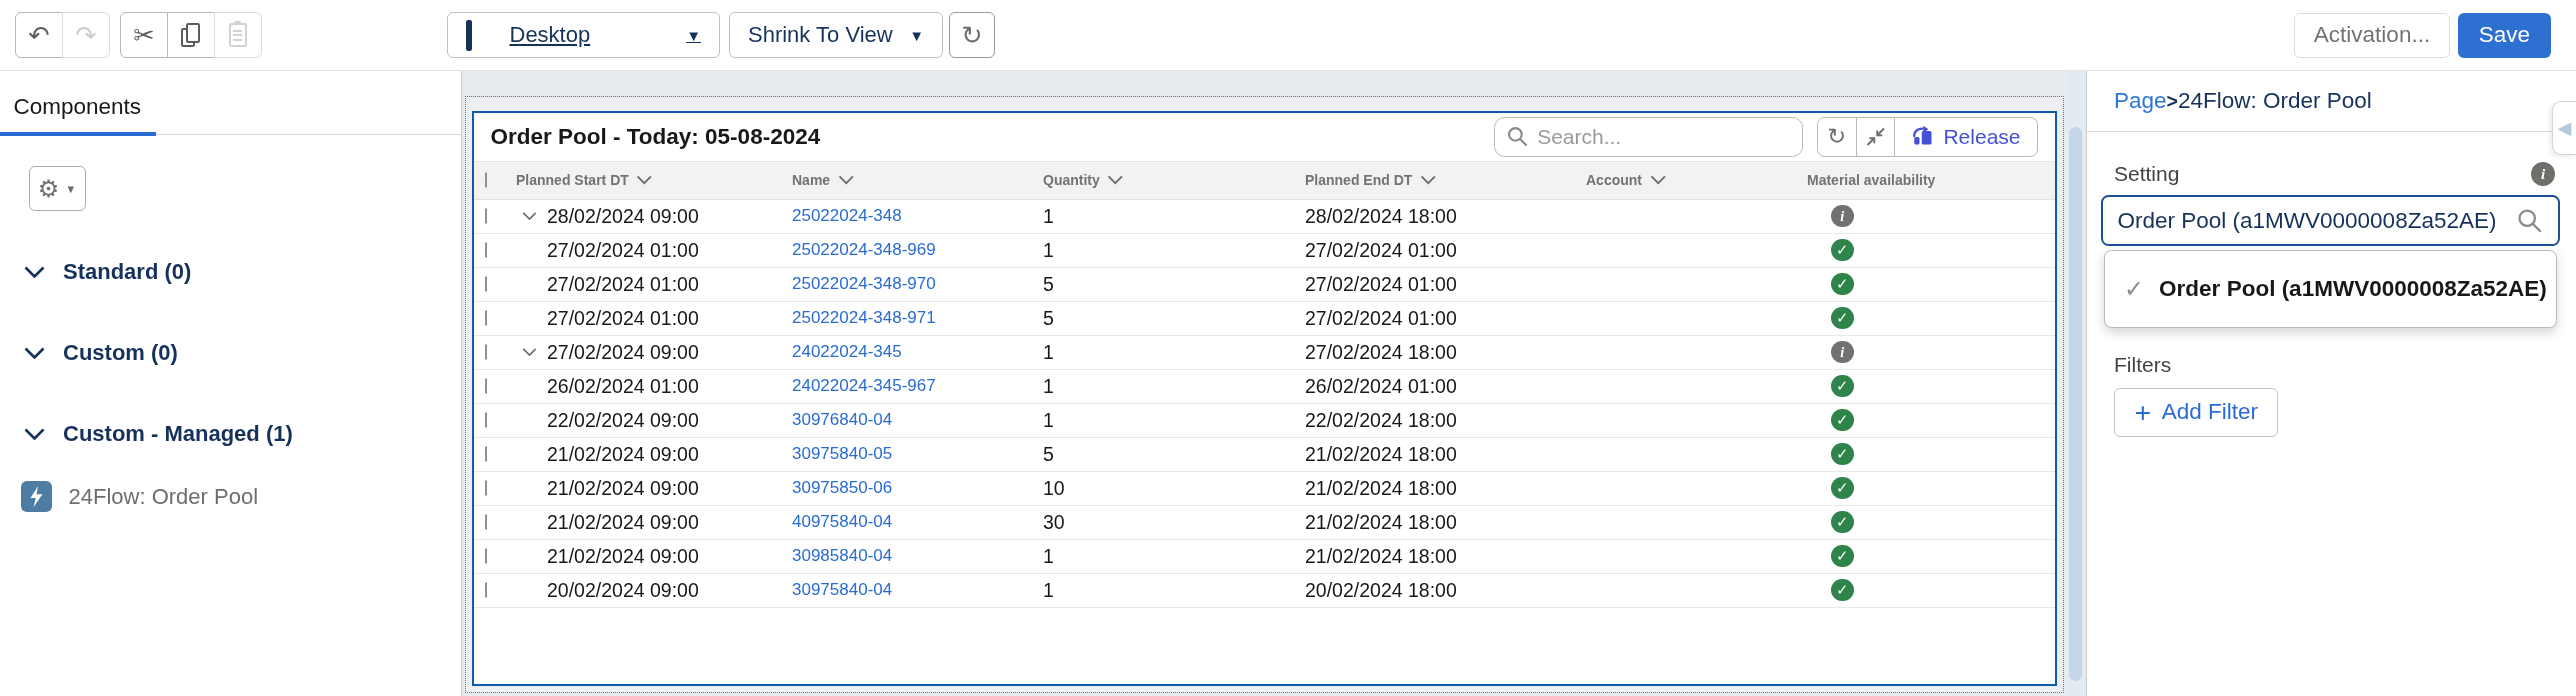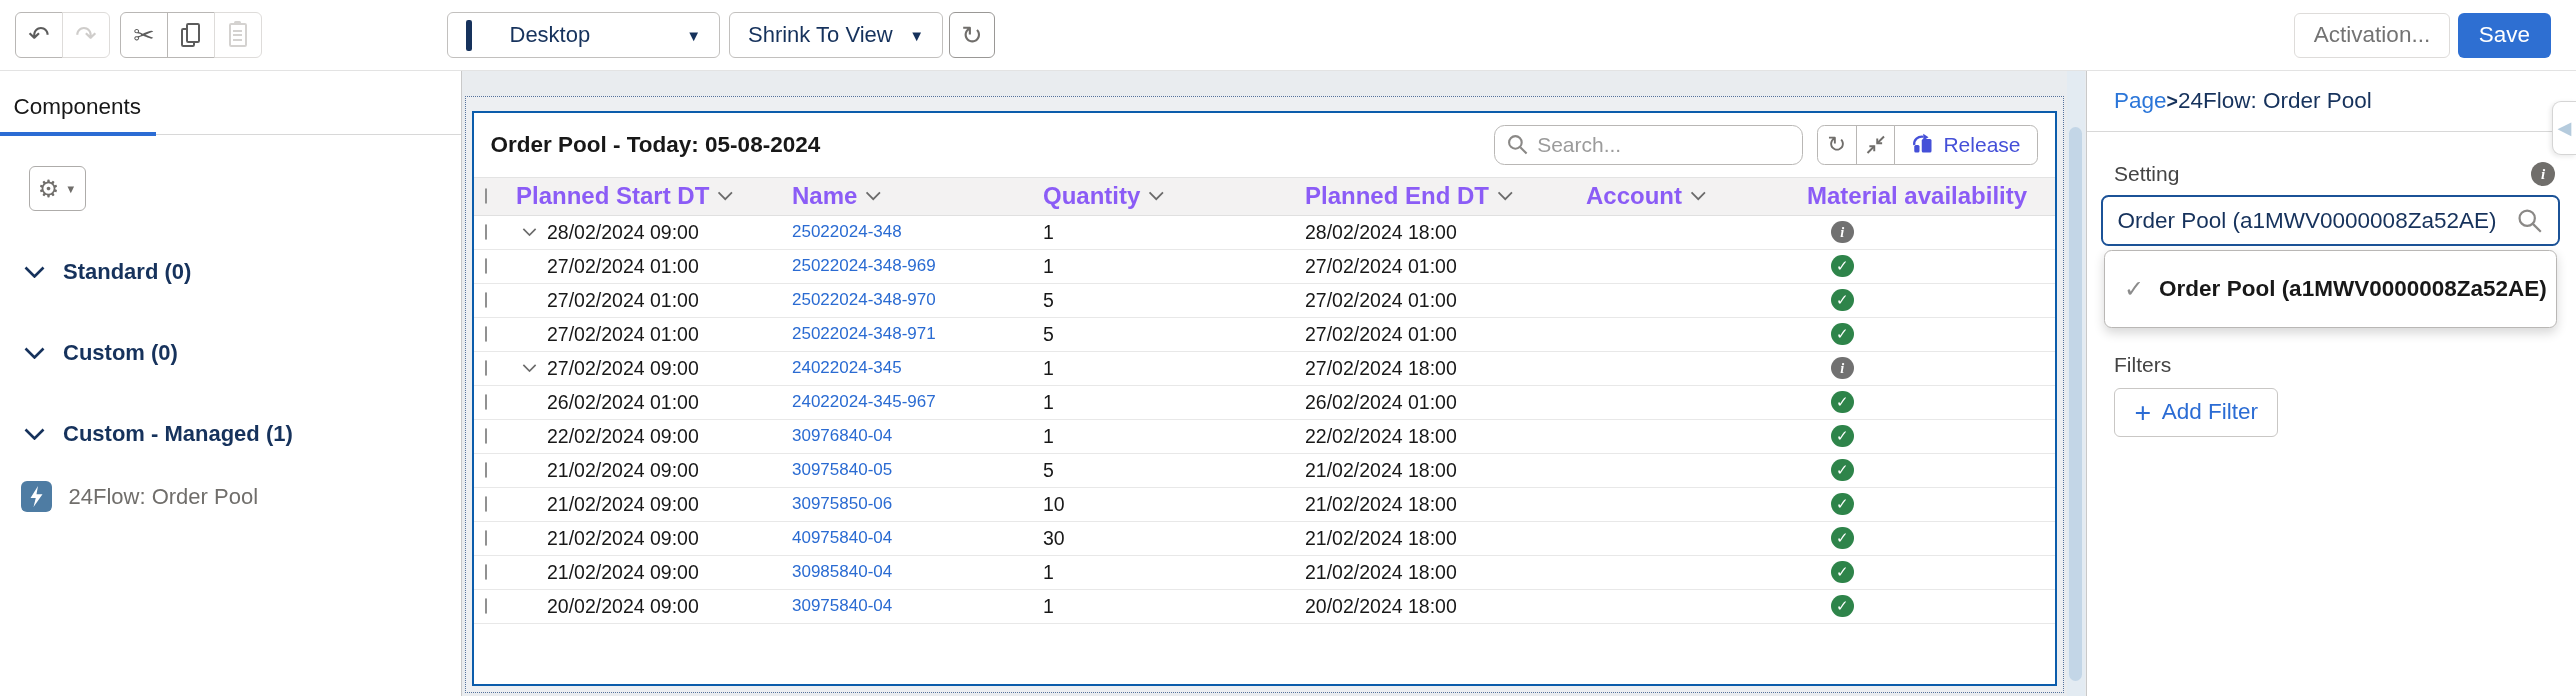--- a/index.html
+++ b/index.html
@@ -22,21 +22,21 @@
   .copy-ic .r1 { position:absolute; left:0; top:4.5px; width:13.5px; height:19.5px; border:2.2px solid #5c5c5c; border-radius:2.2px; background:#fff;}
   .copy-ic .r2 { position:absolute; left:5.2px; top:0; width:13.5px; height:19.5px; border:2.2px solid #5c5c5c; border-radius:2.2px; background:#fff;}
   .paste-ic { position:relative; width:18px; height:24px; border:2.2px solid #d4d2d0; border-radius:2.2px; }
   .paste-ic:before { content:""; position:absolute; left:3px; top:-4.5px; width:7.5px; height:4.5px; background:#d4d2d0; border-radius:1.5px;}
   .paste-ic .l { position:absolute; left:2.2px; height:2.2px; background:#d4d2d0; }
 
   .select-box { position:absolute; top:12px; height:46px; background:#fff; border:1.1px solid #c2c0be;
                 border-radius:6px; display:flex; align-items:center; padding:0 18px; color:#16325c;
                 font-size:22px; cursor:pointer; }
   .select-box .caret { margin-left:auto; font-size:15px; color:#16325c; }
-  .sel-device { left:447px; width:273px; }
+  .sel-device { left:447px; width:273px;text-decoration:underline; }
   .sel-zoom  { left:729px; width:214px; gap:0; }
   .refresh-btn { position:absolute; left:949px; top:12px; width:46px; height:46px; border:1.1px solid #9a9896;
                  border-radius:6px; background:#fff; display:flex; align-items:center; justify-content:center;
                  font-size:25.5px; color:#706e6b; }
   .monitor-ic { width:28.5px; height:24px; margin-right:15px; position:relative; }
   .monitor-ic .scr { width:28.5px; height:18px; border:3px solid #16325c; border-radius:2.2px; }
   .monitor-ic .st  { width:6px; height:3.7px; background:#16325c; margin:0.7px auto 0; }
   .monitor-ic .bs  { width:13.5px; height:3px; background:#16325c; margin:0 auto; border-radius:1.5px;}
 
   .act-btn { position:absolute; left:2294px; top:12.7px; width:156px; height:45px; background:#fff;
@@ -69,39 +69,39 @@
   .cmp-item { display:flex; align-items:center; gap:16.5px; padding-left:21px; margin-top:-21px; cursor:grab;}
   .bolt-sq { width:31px; height:31px; border-radius:6px; background:#4e7ca3; display:flex;
              align-items:center; justify-content:center; }
   .cmp-item .lbl { font-size:22px; color:#706e6b; }
 
   
   .canvas { position:absolute; left:462px; top:71px; width:1624px; height:626px; background:#e9ecef; }
   .sel-wrap { position:absolute; left:3px; top:25px; right:22.5px; bottom:3.7px;
               border:1.5px dotted #54719b; background:#edeff2; padding:13.5px 6px 6px 6px; }
   .card { width:100%; height:100%; background:#fff; border:2.2px solid #0b5cab; display:flex; flex-direction:column; }
-  .card-head { height:64px; display:flex; align-items:center; padding:0 16.5px; flex:0 0 auto;}
+  .card-head { height:48px; display:flex; align-items:center; padding:0 16.5px; flex:0 0 auto;}
   .card-title { font-size:22.5px; font-weight:bold; color:#181818; }
   .head-right { margin-left:auto; display:flex; align-items:center; }
   .tbl-search { width:309px; height:40px; border:1.1px solid #b9b7b5; border-radius:10.5px;
                 display:flex; align-items:center; padding:0 12px; background:#fff; }
   .tbl-search .ph { font-size:21px; color:#9b9b9b; margin-left:9px; }
   .head-group { display:flex; margin-left:13.5px; }
   .hg-btn { height:40px; background:#fff; border:1.1px solid #b9b7b5; display:flex; align-items:center;
             justify-content:center; color:#706e6b; }
   .hg-btn + .hg-btn { margin-left:-1.1px; }
   .hg-sq { width:40px; font-size:22.5px; }
   .hg-btn:first-child { border-radius:7.5px 0 0 7.5px; }
   .hg-btn:last-child  { border-radius:0 7.5px 7.5px 0; }
   .release-btn { padding:0 16.5px; gap:9px; color:#4550d8; font-size:21px; }
 
   .grid { display:grid; grid-template-columns:42px 276px 251px 262px 281px 221px 1fr; align-items:center; }
   .thead { background:#f3f2f2; height:39px; border-top:0.7px solid #e3e3e3; border-bottom:0.7px solid #e0e0e0;
            flex:0 0 auto; }
-  .th { font-size:24px; font-weight:bold; color:#8b5cf6; display:flex; align-items:center; gap:7.5px; }
+  .th { font-size:14px; font-weight:bold; color:#737373; display:flex; align-items:center; gap:7.5px; }
   .th svg, .row svg.chev { stroke:#6b6b6b; }
   .cb { width:19.5px; height:19.5px; border:1.5px solid #919191; border-radius:3px; background:#fff;
         margin-left:10.5px; cursor:pointer; }
   .rows { flex:1 1 auto; }
   .row { height:34px; border-bottom:0.7px solid #e8e8e8; position:relative; }
   .cell-start { font-size:19.5px; color:#181818; padding-left:31px; position:relative; }
   .row .expander { position:absolute; left:6px; top:50%; transform:translateY(-50%); cursor:pointer;
                    display:flex; }
   .cell-name { font-size:17px; color:#2a6bd2; cursor:pointer; }
   .cell-plain { font-size:19.5px; color:#181818; }

